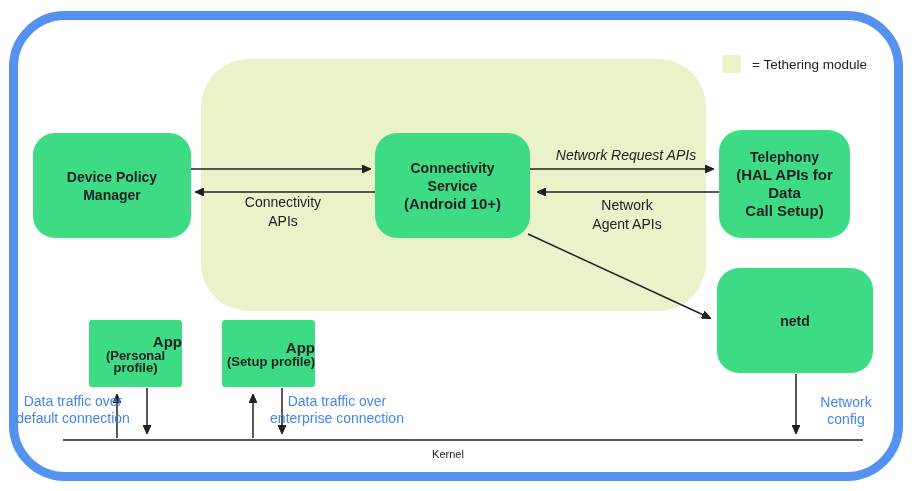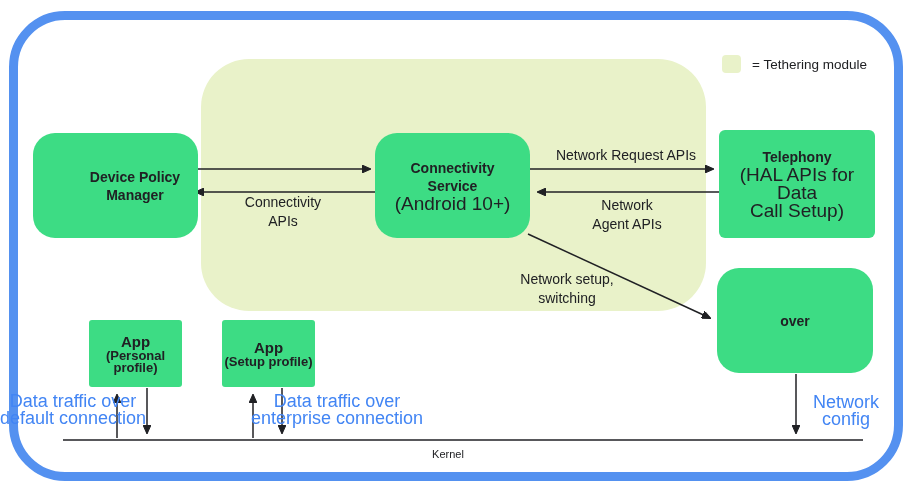--- a/index.html
+++ b/index.html
@@ -16,31 +16,31 @@
     position:absolute; left:201px; top:59px; width:505px; height:252px;
     background:var(--module-bg,#e9f2c9); border-radius:48px;
   }
 
   .box {
     position:absolute; background:var(--box-green,#3ddc84); border-radius:22px;
     display:flex; flex-direction:column; align-items:center; justify-content:center;
     text-align:center; color:var(--ink,#202124);
   }
   .box .t { font-weight:bold; font-size:14px; line-height:18px; white-space:pre-line; }
-  .box .s { font-weight:normal; font-size:19px; line-height:18px; white-space:pre-line; }
-  .box.app { border-radius:3px; }
+  .box .s { font-weight:bold; font-size:15px; line-height:18px; white-space:pre-line; }
+  .box.app { border-radius:3px;align-items:flex-end; }
   .box.app .t { font-size:15px; line-height:17px; }
   .box.app .s { font-size:13px; font-weight:bold; line-height:12px; }
 
   .lbl {
     position:absolute; transform:translateX(-50%);
     text-align:center; font-size:14px; line-height:19px;
     white-space:pre-line; color:var(--ink,#202124);
   }
-  .lbl.blue { color:var(--label-blue,#4285f4); font-size:18px; line-height:17px; }
+  .lbl.blue { color:var(--label-blue,#4285f4); font-size:14px; line-height:17px; }
   .lbl.kernel { font-size:11px; }
 
   .legend { position:absolute; left:722px; top:55px; display:flex; align-items:center; gap:11px; }
   .legend .swatch { width:19px; height:18px; border-radius:4px; background:var(--module-bg,#e9f2c9); }
   .legend .txt { font-size:13.5px; color:var(--ink,#202124); }
 
   svg.overlay { position:absolute; left:0; top:0; pointer-events:none; }
   svg.overlay line, svg.overlay path { stroke:var(--ink,#202124); }
 </style>
 </head>
@@ -68,58 +68,56 @@
     <line x1="719" y1="192" x2="538" y2="192" stroke-width="1.5" marker-end="url(#ah)"></line>
     <line x1="528" y1="234" x2="710" y2="318" stroke-width="1.5" marker-end="url(#ah)"></line>
     <line x1="796" y1="374" x2="796" y2="433" stroke-width="1.5" marker-end="url(#ah)"></line>
     <line x1="117" y1="438" x2="117" y2="395" stroke-width="1.5" marker-end="url(#ah)"></line>
     <line x1="147" y1="388" x2="147" y2="433" stroke-width="1.5" marker-end="url(#ah)"></line>
     <line x1="253" y1="438" x2="253" y2="395" stroke-width="1.5" marker-end="url(#ah)"></line>
     <line x1="282" y1="388" x2="282" y2="433" stroke-width="1.5" marker-end="url(#ah)"></line>
     <line x1="63" y1="440" x2="863" y2="440" stroke-width="1.4"></line>
   </svg>
 
-  <div class="box" style="left:33px; top:133px; width:126px; height:105px;padding-left:39px;">
+  <div class="box" style="left:33px; top:133px; width:158px; height:105px;">
     <div class="t">Device Policy
 Manager</div>
   </div>
 
   <div class="box" style="left:375px; top:133px; width:155px; height:105px;">
     <div class="t">Connectivity
 Service</div>
     <div class="s">(Android 10+)</div>
   </div>
 
-  <div class="box" style="left:719px; top:130px; width:156px; height:108px;border-radius:6px;">
+  <div class="box" style="left:719px; top:130px; width:131px; height:108px;">
     <div class="t">Telephony</div>
     <div class="s">(HAL APIs for Data
 Call Setup)</div>
   </div>
 
   <div class="box" style="left:717px; top:268px; width:156px; height:105px;">
-    <div class="t">over</div>
+    <div class="t">netd</div>
   </div>
 
   <div class="box app" style="left:89px; top:320px; width:93px; height:67px;">
     <div class="t">App</div>
     <div class="s">(Personal profile)</div>
   </div>
 
   <div class="box app" style="left:222px; top:320px; width:93px; height:67px;">
     <div class="t">App</div>
     <div class="s">(Setup profile)</div>
   </div>
 
   <div class="lbl" style="left:283px; top:193px;">Connectivity
 APIs</div>
-  <div class="lbl" style="left:626px; top:146px;">Network Request APIs</div>
+  <div class="lbl" style="left:626px; top:146px;font-style:italic;">Network Request APIs</div>
   <div class="lbl" style="left:627px; top:196px;">Network
 Agent APIs</div>
-  <div class="lbl" style="left:567px; top:270px;">Network setup,
-switching</div>
   <div class="lbl blue" style="left:73px; top:393px;">Data traffic over
 default connection</div>
   <div class="lbl blue" style="left:337px; top:393px;">Data traffic over
 enterprise connection</div>
   <div class="lbl blue" style="left:846px; top:394px;">Network
 config</div>
   <div class="lbl kernel" style="left:448px; top:445px;">Kernel</div>
 
 </div>
 

